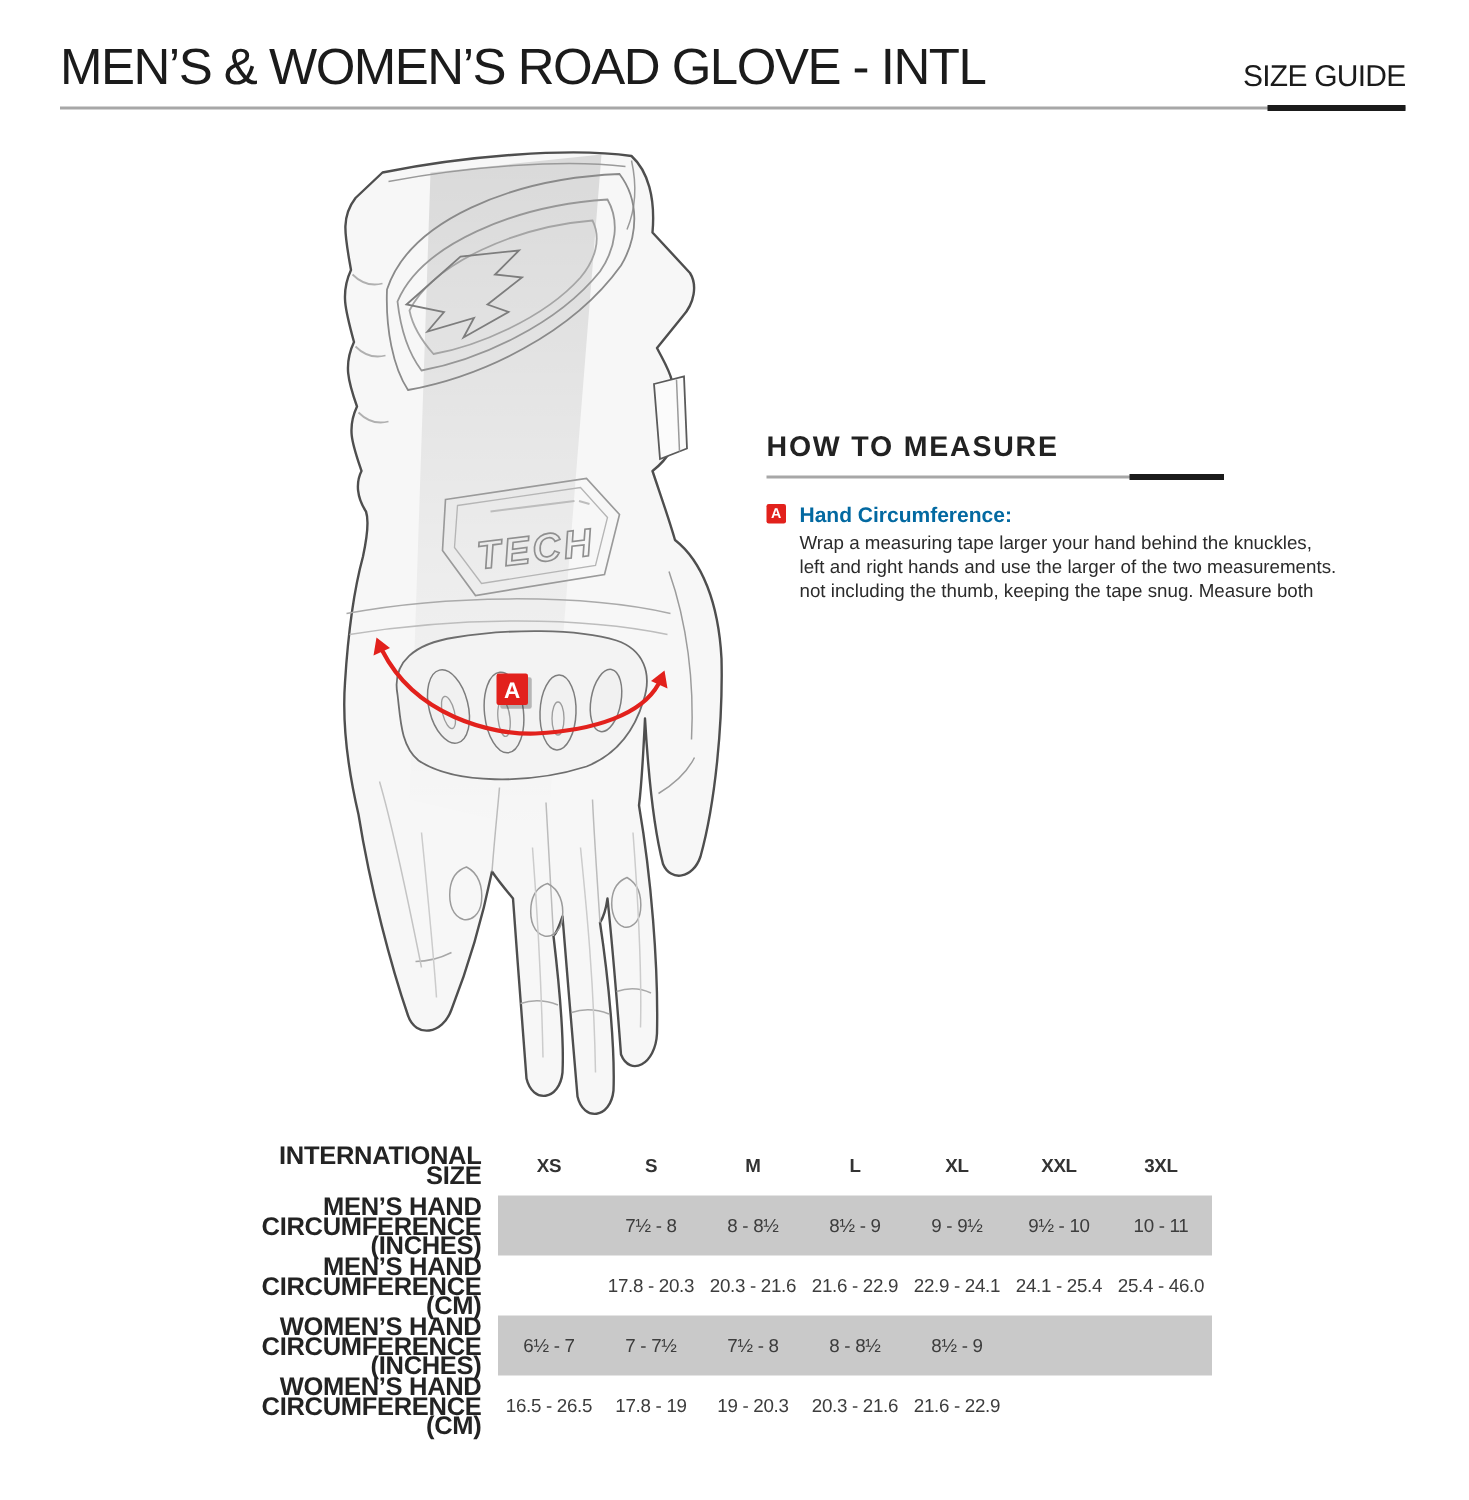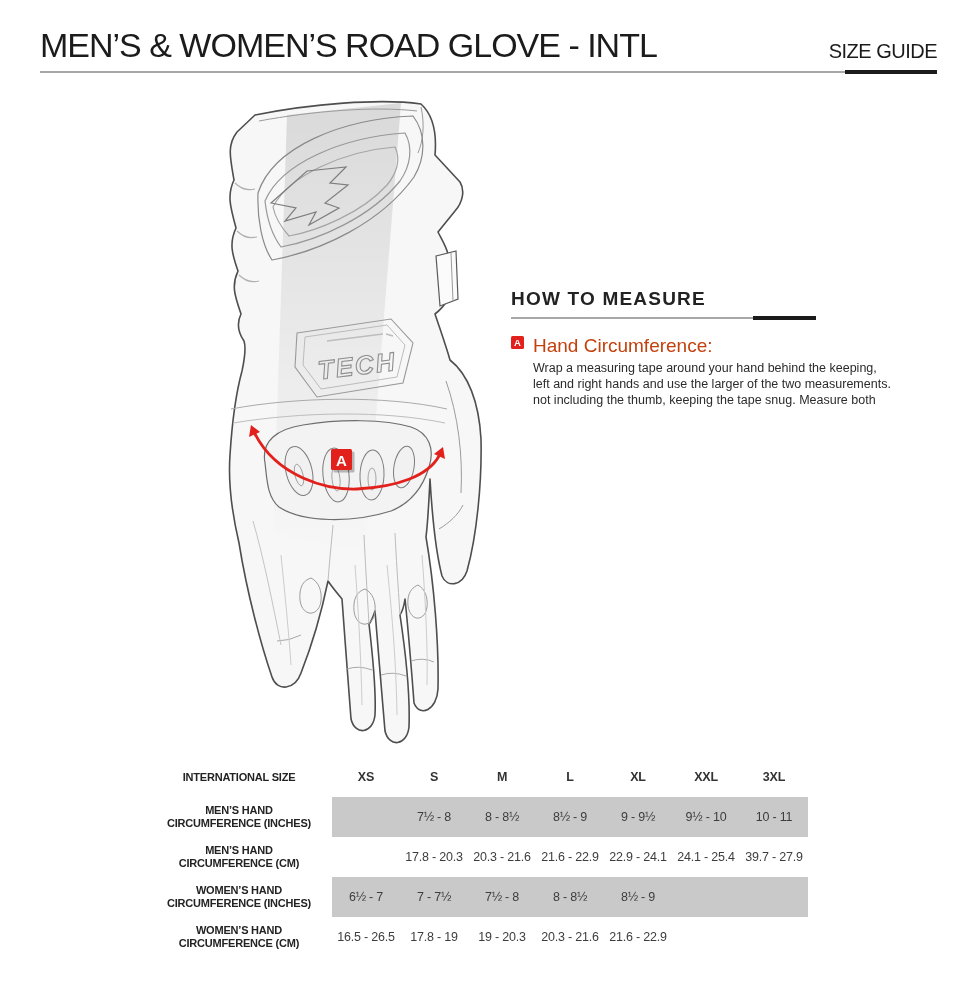--- a/index.html
+++ b/index.html
@@ -32,29 +32,29 @@
   .howto h2{margin:0;font-size:19px;font-weight:bold;letter-spacing:1.2px;color:#222;}
   .htm-rule{position:relative;width:305px;height:2px;background:var(--rule-gray);margin-top:7px;}
   .htm-rule .dark{position:absolute;right:0;top:-1px;width:63px;height:4px;background:var(--ink);}
   .measure-item{display:flex;margin-top:16px;}
   .marker-badge{
     flex:0 0 auto;width:13px;height:13px;margin-top:1px;border-radius:1.5px;
     background:var(--accent-red);color:#fff;font-size:9.5px;font-weight:bold;
     text-align:center;line-height:13px;
   }
   .measure-text{margin-left:9px;}
-  .measure-name{font-size:19px;font-weight:normal;color:#c2410c;margin-bottom:3px;}
+  .measure-name{font-size:14px;font-weight:bold;color:#0369a1;margin-bottom:3px;}
   .measure-line{font-size:12.5px;line-height:16.2px;color:#2b2b2b;white-space:nowrap;}
   
   .size-table{position:absolute;left:157px;top:757px;width:651px;}
   .trow{display:grid;grid-template-columns:175px repeat(7,68px);height:40px;align-items:stretch;}
   .tlabel{
     display:flex;flex-direction:column;justify-content:center;
-    text-align:center;padding-right:11px;
-    font-size:11px;font-weight:bold;line-height:13px;letter-spacing:-0.2px;color:#232323;
+    text-align:right;padding-right:11px;
+    font-size:17px;font-weight:bold;line-height:13px;letter-spacing:-0.2px;color:#232323;
   }
   .tcell{
     display:flex;align-items:center;justify-content:center;
     font-size:12.5px;letter-spacing:-0.2px;color:#3d3d3d;
   }
   .trow.shade .tcell{background:var(--shaded-row);}
   .trow.head .tcell{font-size:12.5px;color:#333;font-weight:bold;}
 </style>
 </head>
 <body>
@@ -162,21 +162,21 @@
 
 <div class="howto">
   <h2>HOW TO MEASURE</h2>
   <div class="htm-rule">
     <div class="dark"></div>
   </div>
   <div class="measure-item">
     <div class="marker-badge">A</div>
     <div class="measure-text">
       <div class="measure-name">Hand Circumference:</div>
-      <div class="measure-line">Wrap a measuring tape around your hand behind the keeping,</div>
+      <div class="measure-line">Wrap a measuring tape larger your hand behind the knuckles,</div>
       <div class="measure-line">left and right hands and use the larger of the two measurements.</div>
       <div class="measure-line">not including the thumb, keeping the tape snug. Measure both</div>
     </div>
   </div>
 </div>
 
 <div class="size-table">
 
   <div class="trow head">
     <div class="tlabel">INTERNATIONAL SIZE</div>
@@ -207,21 +207,21 @@
     <div class="tlabel">
       <span>MEN’S HAND</span>
       <span>CIRCUMFERENCE (CM)</span>
     </div>
     <div class="tcell"></div>
     <div class="tcell">17.8 - 20.3</div>
     <div class="tcell">20.3 - 21.6</div>
     <div class="tcell">21.6 - 22.9</div>
     <div class="tcell">22.9 - 24.1</div>
     <div class="tcell">24.1 - 25.4</div>
-    <div class="tcell">39.7 - 27.9</div>
+    <div class="tcell">25.4 - 46.0</div>
   </div>
 
   <div class="trow shade">
     <div class="tlabel">
       <span>WOMEN’S HAND</span>
       <span>CIRCUMFERENCE (INCHES)</span>
     </div>
     <div class="tcell">6½ - 7</div>
     <div class="tcell">7 - 7½</div>
     <div class="tcell">7½ - 8</div>

